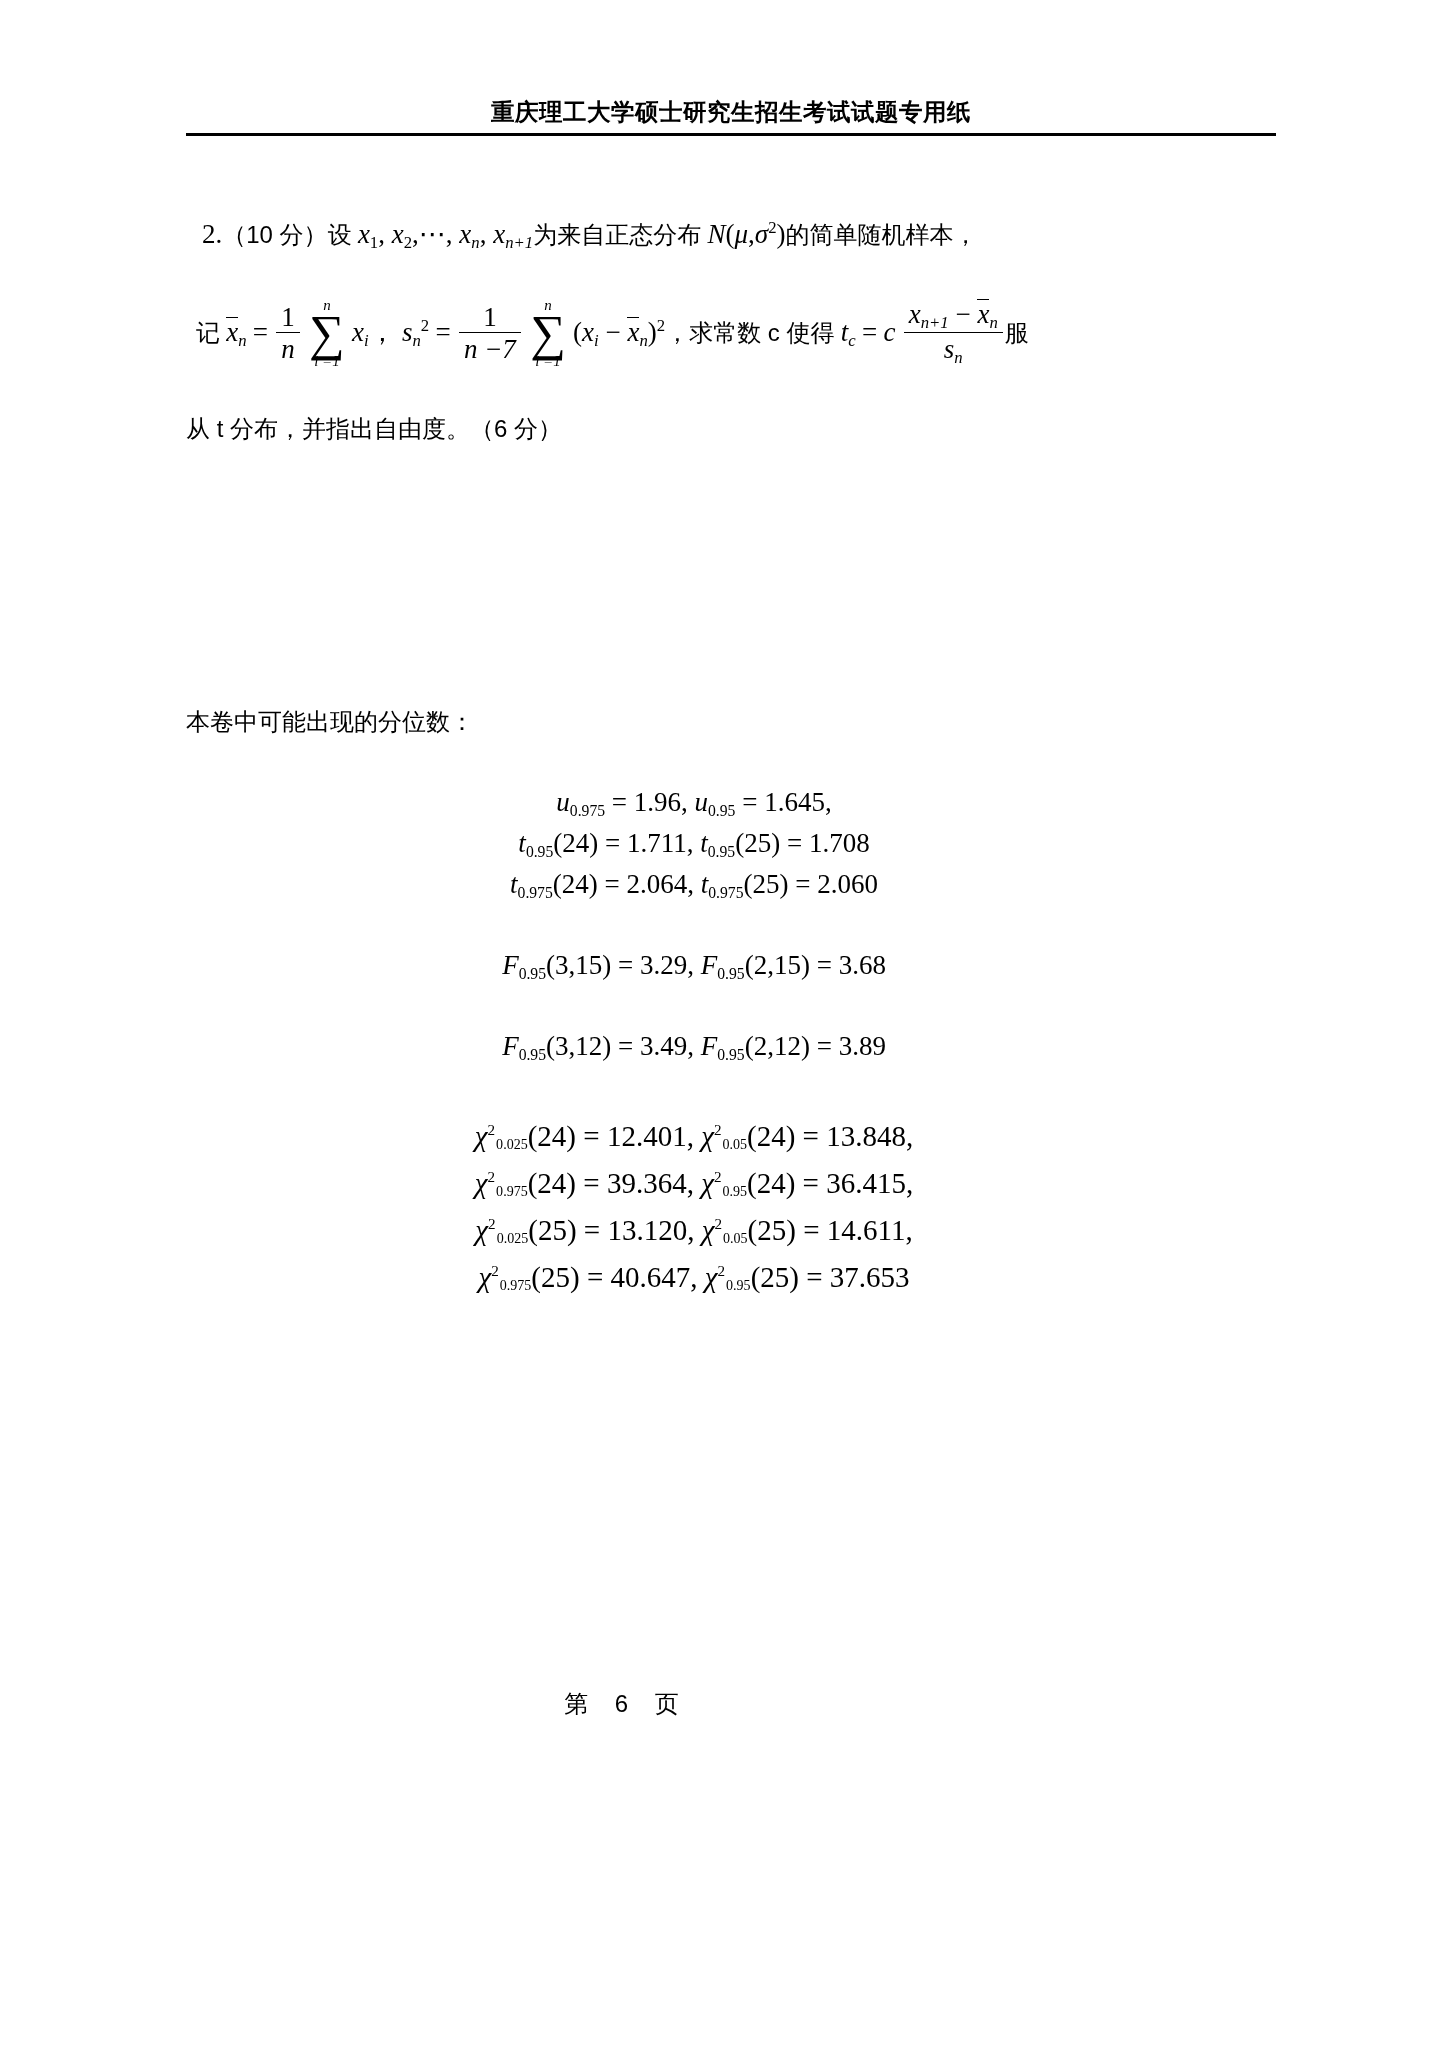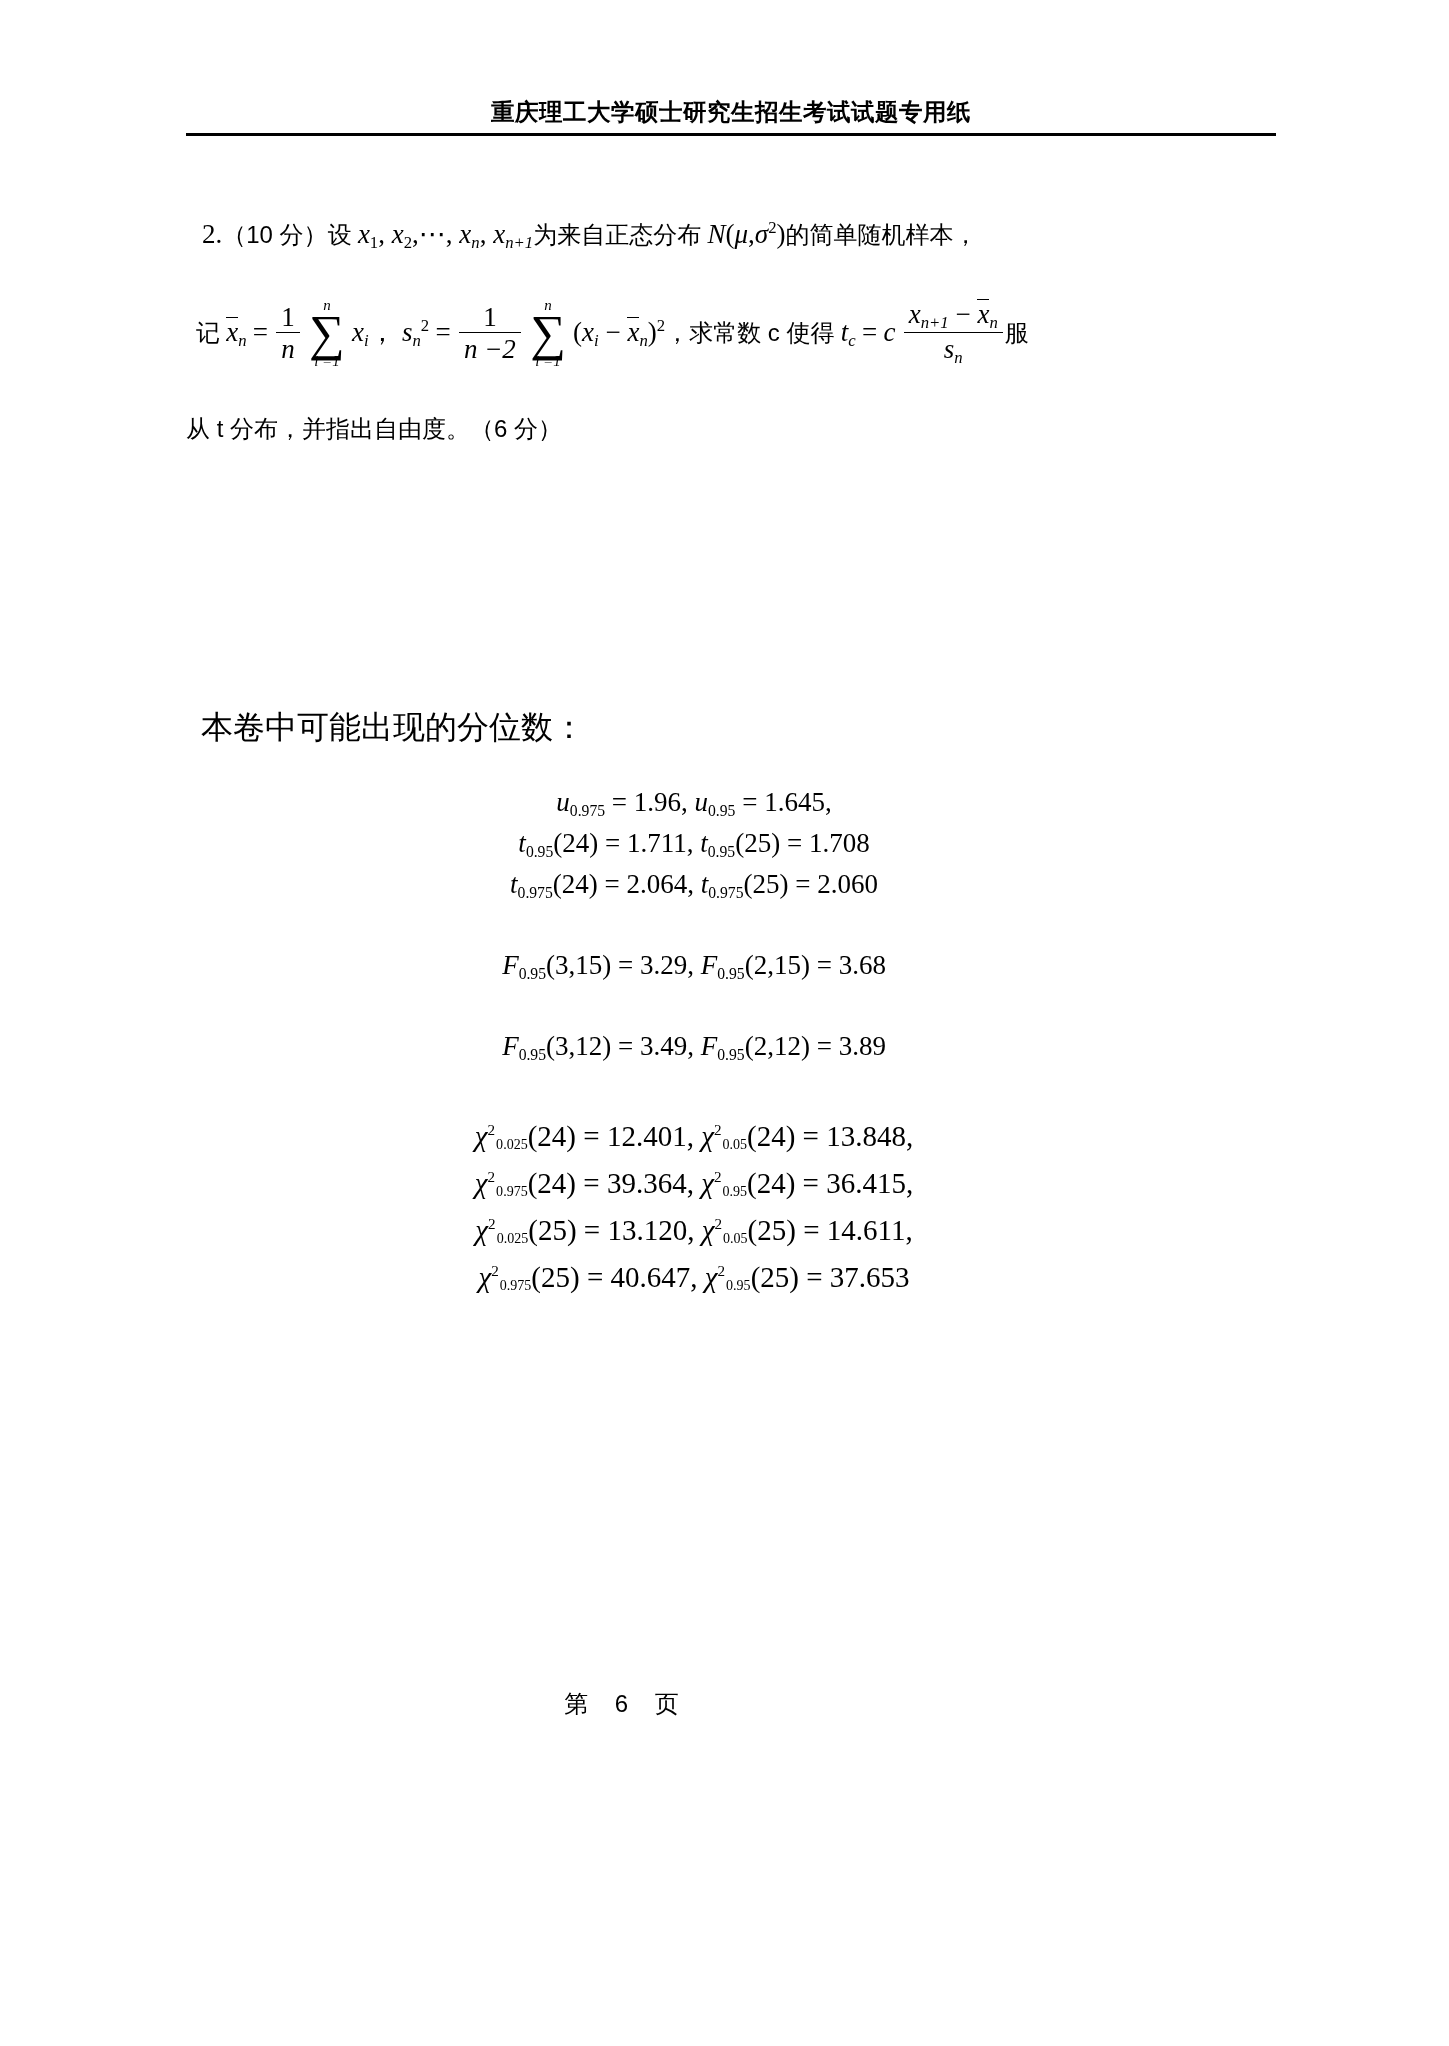--- a/index.html
+++ b/index.html
@@ -135,23 +135,22 @@
     font-family: "Liberation Serif", "DejaVu Serif", serif;
     line-height: 0.82;
   }
 
   
   .quantile-head {
     position: absolute;
     left: 0;
     top: 546px;
     font-family: "Liberation Sans", "DejaVu Sans", sans-serif;
-    font-size: 32px;
-    white-space: nowrap;
-    margin-left: 15px;
+    font-size: 24px;
+    white-space: nowrap;
   }
   .qlist { position: absolute; left: 8px; top: 622px; width: 1000px; text-align: center; }
   .qrow {
     font-family: "Liberation Serif", "DejaVu Serif", serif;
     font-size: 27px;
     white-space: nowrap;
     line-height: 1;
   }
   .gap-md { height: 40px; }
 
@@ -220,21 +219,21 @@
       <span class="sumop">
         <span class="lim">n</span>
         <span class="big">∑</span>
         <span class="lim">i =1</span>
       </span>
       <span class="math"><span class="math">x</span><sub>i</sub></span><span class="mathup">，</span>
       <span class="math"><span class="math">s</span><sub>n</sub><sup class="upsub">2</sup></span>
       <span class="mathup">=</span>
       <span class="frac">
         <span class="num mathup">1</span>
-        <span class="den math">n −2</span>
+        <span class="den math">n −7</span>
       </span>
       <span class="sumop">
         <span class="lim">n</span>
         <span class="big">∑</span>
         <span class="lim">i =1</span>
       </span>
       <span class="math"><span class="mathup">(</span><span class="math">x</span><sub>i</sub> <span class="mathup">−</span> <span class="ovl">x</span><sub>n</sub><span class="mathup">)</span><sup class="upsub">2</sup></span><span class="cjk">，求常数 c 使得</span>
       <span class="math"><span class="math">t</span><sub>c</sub></span>
       <span class="mathup">=</span>
       <span class="math">c</span>

